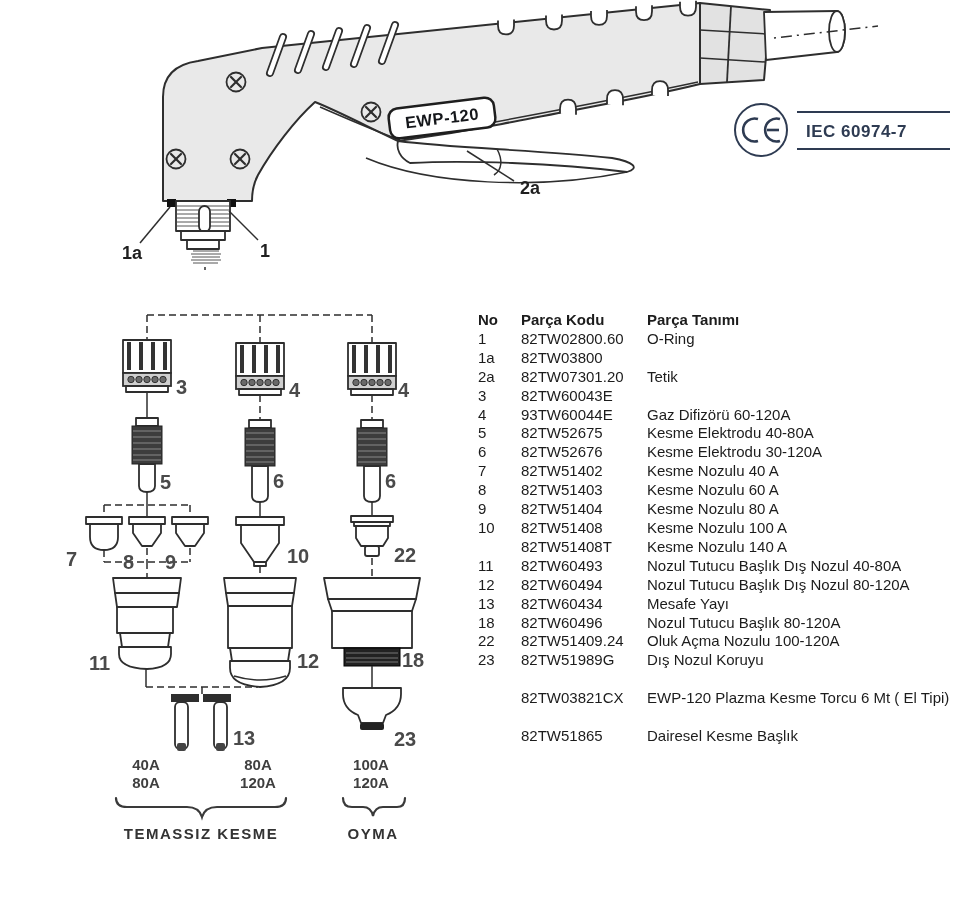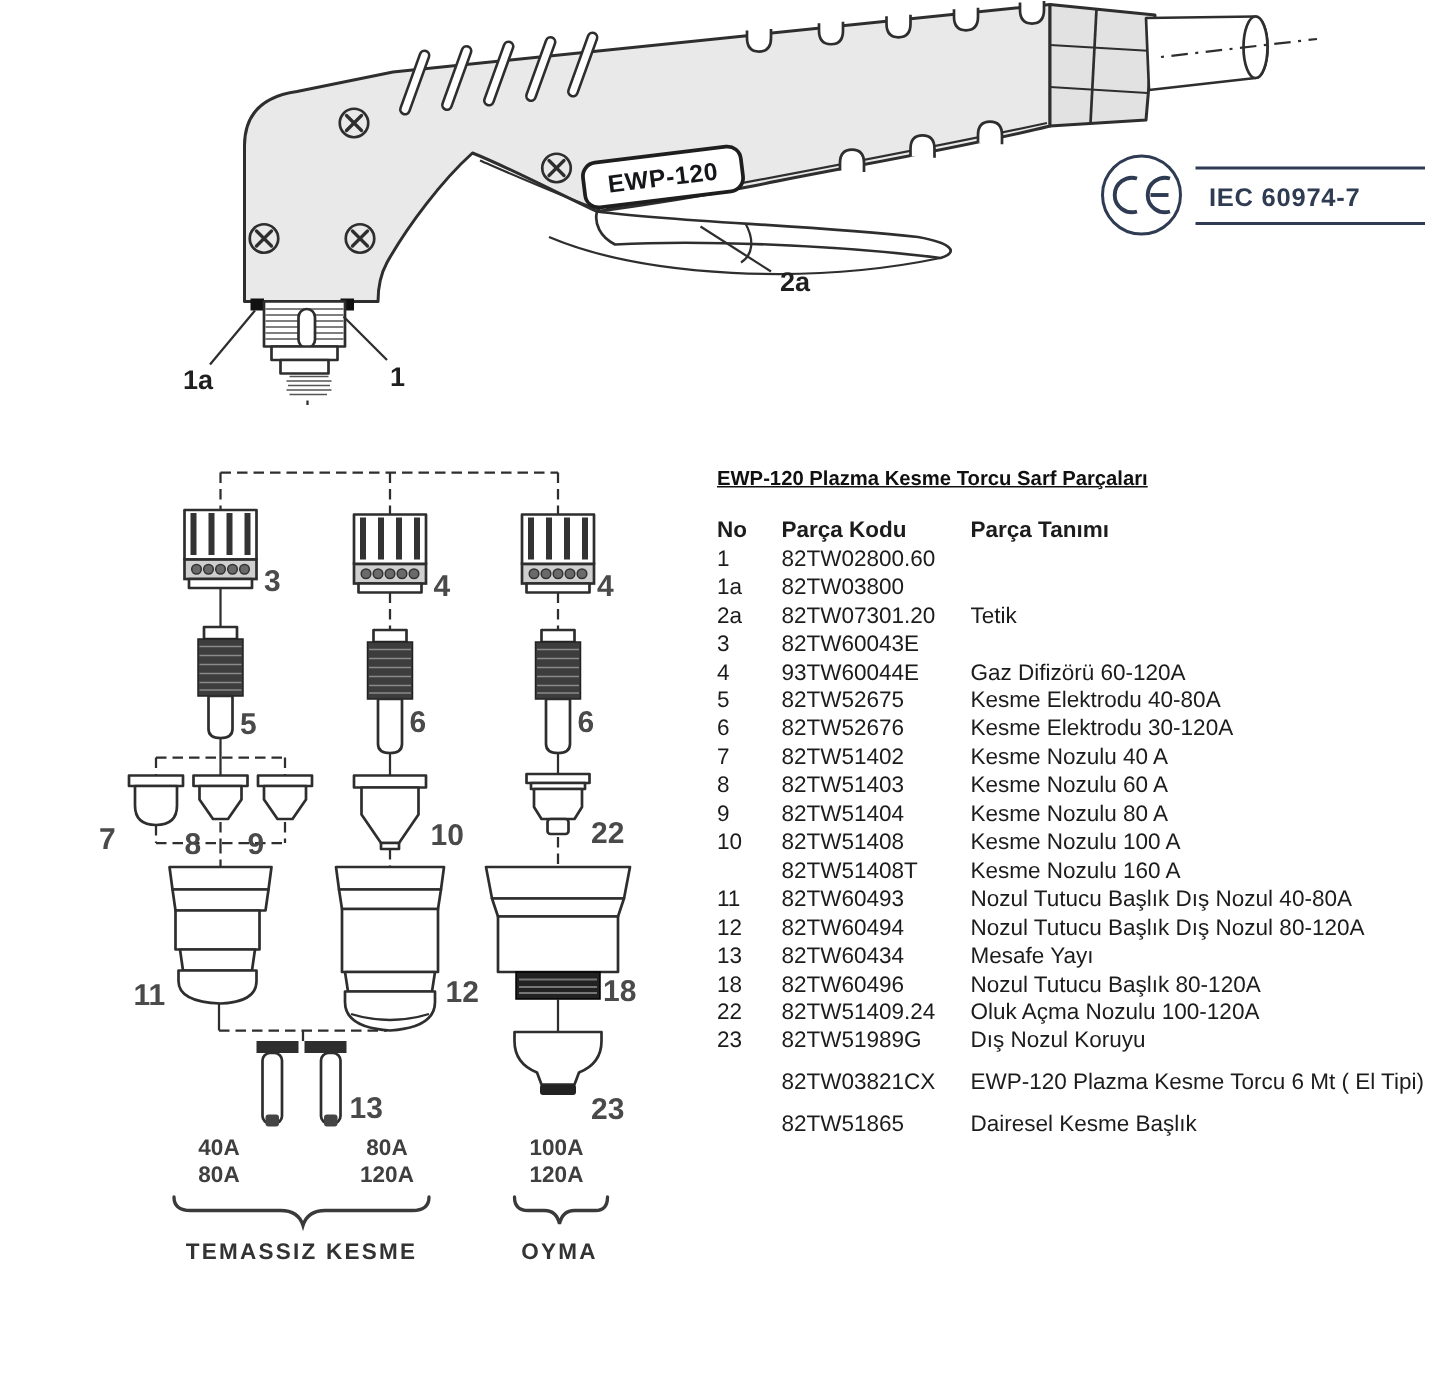--- a/index.html
+++ b/index.html
@@ -30,21 +30,21 @@
   .ln2 { fill:none; stroke:#2e2e2e; stroke-width:1.8; }
   .dash  { stroke-dasharray:7 4; }
   .ddot  { stroke-dasharray:9 4 2 4; }
   .thread { stroke:#555; stroke-width:1; }
 
   
   .parts-table { position:absolute; left:478px; top:311px; width:478px; color:#1c1c1c; }
   .tbl-title { font-size:13.5px; font-weight:bold; text-decoration:underline; color:#101010; margin:0 0 19px 0; }
   .row { display:grid; grid-template-columns:43px 126px 1fr; line-height:18.9px; font-size:15px; }
   .hdr { font-weight:bold; }
-  .extra-rows .row { margin-top:9px; }
+  .extra-rows .row { margin-top:19px; }
 </style>
 </head>
 <body>
 
 <div class="page">
 
   <svg class="torch-svg" width="960" height="270" viewBox="0 0 960 270">
 
     <path class="body-fill" d="M163,201 L163,97 Q163,66 198,61 L262,48 L700,3 L700,84
          C640,99 560,112 502,124 C455,133 420,138 398,141
@@ -402,31 +402,31 @@
 
     <g fill="none" stroke="#3a3a3a" stroke-width="2.2" stroke-linecap="round">
       <path d="M116,798 Q116,807 127,807 L187,807 Q199,807 202,817 Q205,807 217,807 L275,807 Q286,807 286,798"></path>
       <path d="M343,798 Q343,807 352,807 L363,807 Q371,807 373,816 Q375,807 383,807 L397,807 Q405,807 405,798"></path>
     </g>
     <text class="capt" x="201" y="839">TEMASSIZ KESME</text>
     <text class="capt" x="373" y="839">OYMA</text>
   </svg>
 
   <div class="parts-table">
-    <div class="tbl-title">EWP-120 Plazma Kesme Torcu Sarf Parçaları</div>
     <div class="row hdr">
       <span>No</span>
       <span>Parça Kodu</span>
       <span>Parça Tanımı</span>
     </div>
     <div class="main-rows">
 
         <div class="row">
           <span>1</span>
           <span>82TW02800.60</span>
+          <span>O-Ring</span>
         </div>
 
         <div class="row">
           <span>1a</span>
           <span>82TW03800</span>
         </div>
 
         <div class="row">
           <span>2a</span>
           <span>82TW07301.20</span>
@@ -476,21 +476,21 @@
 
         <div class="row">
           <span>10</span>
           <span>82TW51408</span>
           <span>Kesme Nozulu 100 A</span>
         </div>
 
         <div class="row">
           <span></span>
           <span>82TW51408T</span>
-          <span>Kesme Nozulu 160 A</span>
+          <span>Kesme Nozulu 140 A</span>
         </div>
 
         <div class="row">
           <span>11</span>
           <span>82TW60493</span>
           <span>Nozul Tutucu Başlık Dış Nozul 40-80A</span>
         </div>
 
         <div class="row">
           <span>12</span>

